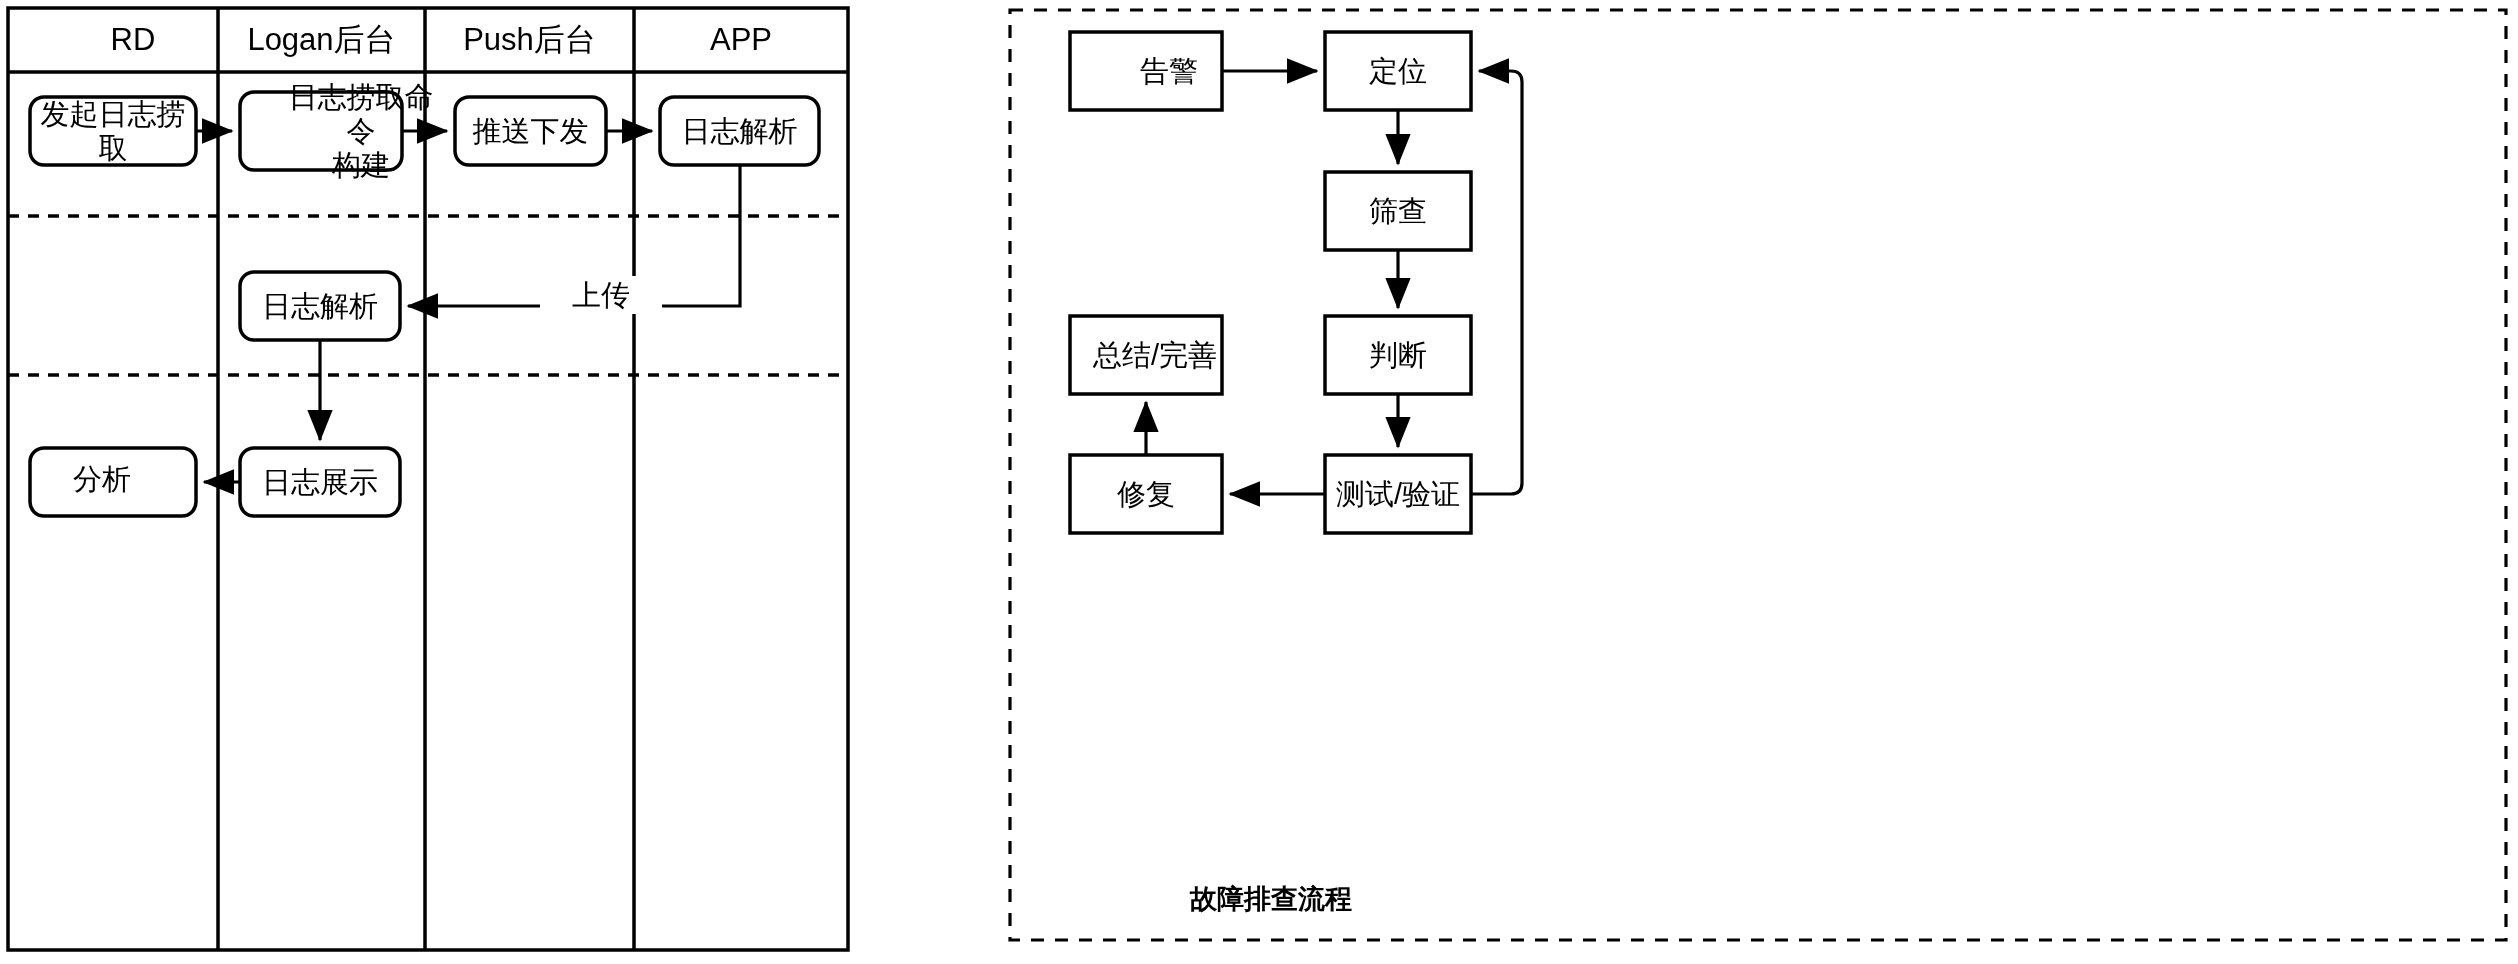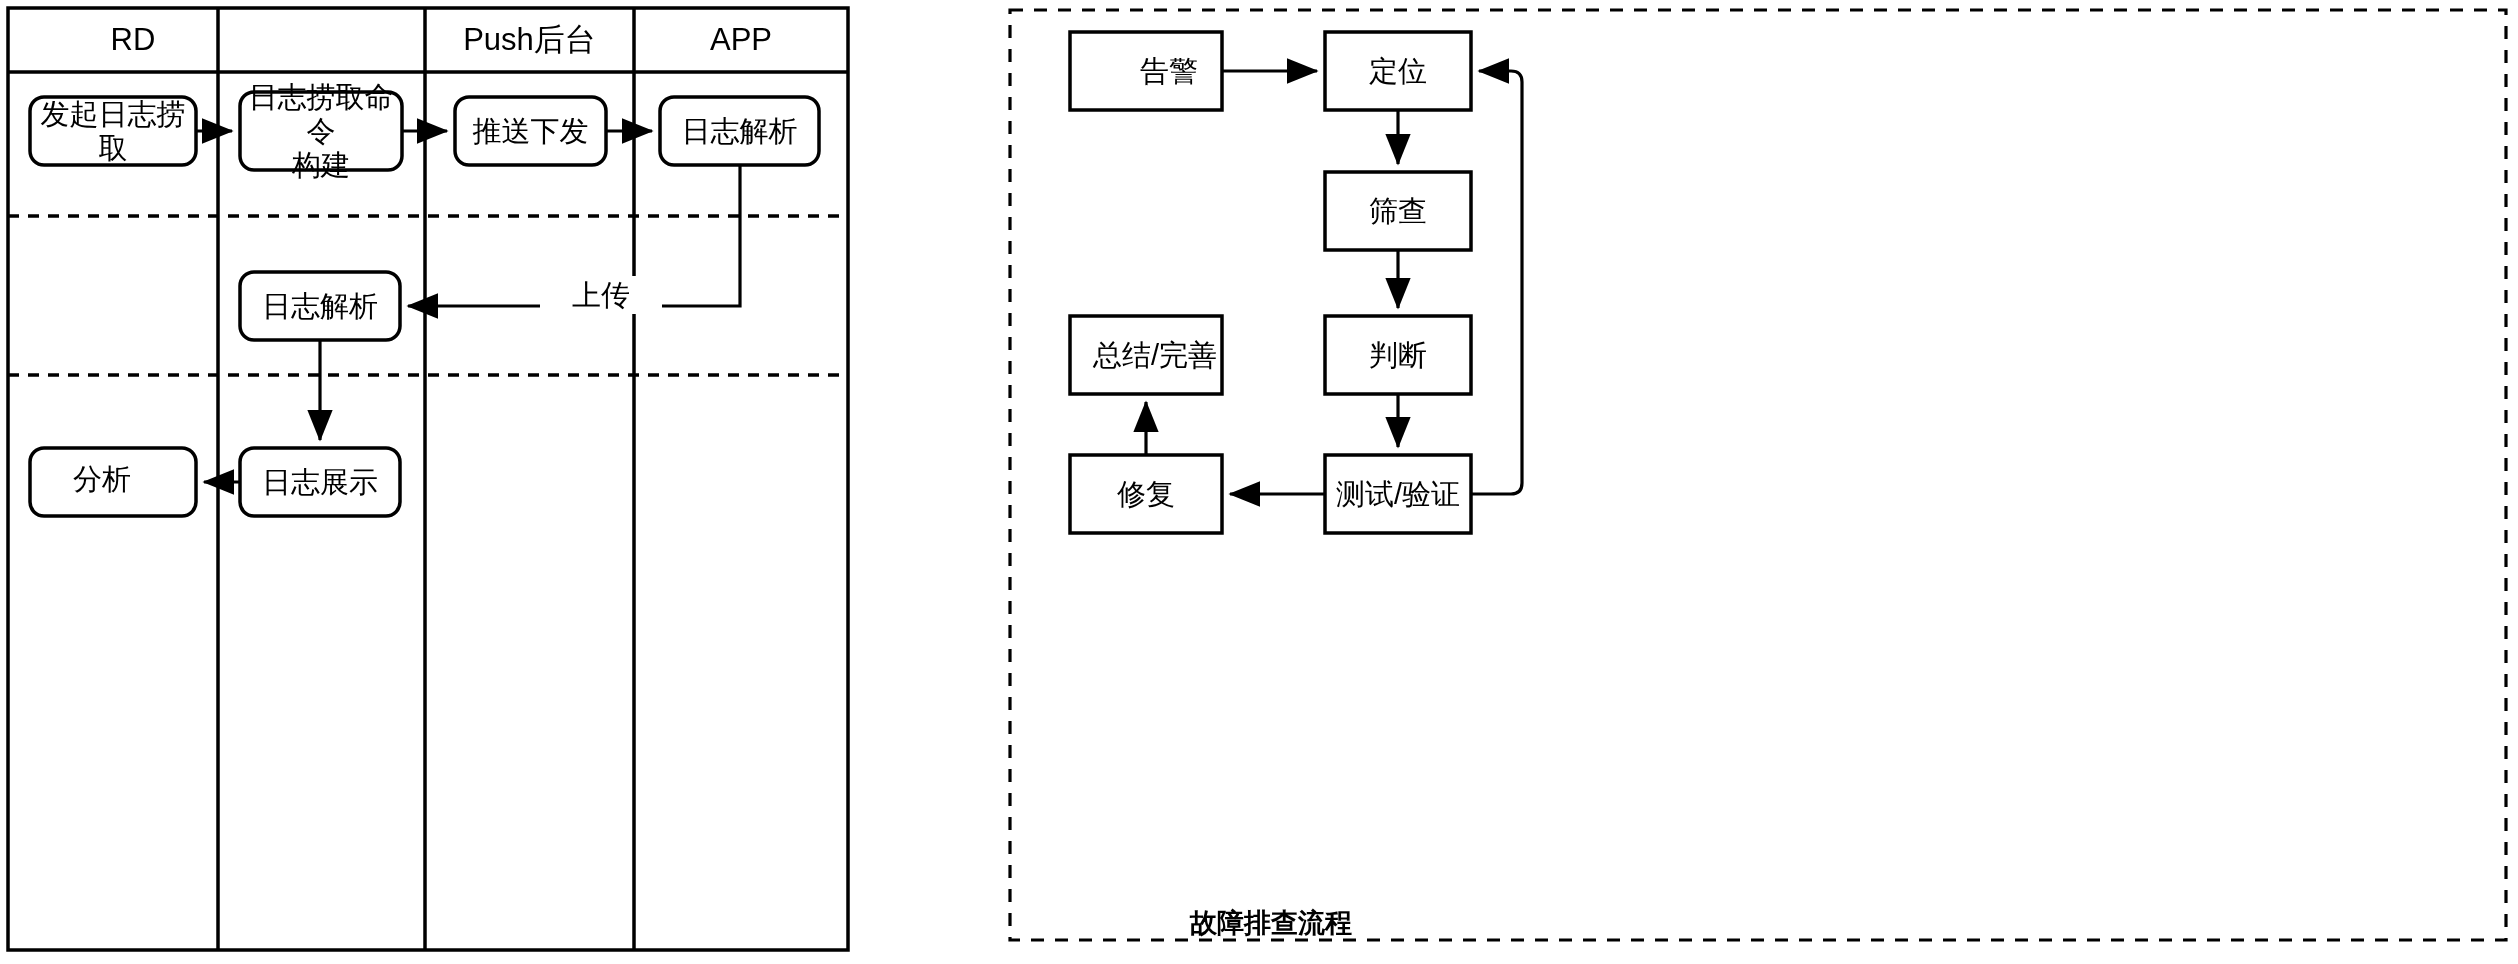--- a/index.html
+++ b/index.html
@@ -32,21 +32,21 @@
     align-items: center;
     justify-content: center;
     text-align: center;
     line-height: 1.18;
     white-space: pre-line;
     pointer-events: none;
   }
   .lane-header-text { font-size: 31px; }
   .node-text       { font-size: 29px; }
   .edge-text       { font-size: 29px; background: #ffffff; padding: 0 6px; }
-  .group-title     { font-size: 27px; font-weight: bold; margin-top: 24px; }
+  .group-title     { font-size: 27px; font-weight: bold; }
 </style>
 </head>
 <body>
 
 <div id="canvas">
 
   <svg class="layer" viewBox="0 0 2518 964" xmlns="http://www.w3.org/2000/svg">
     <defs>
       <marker id="arrow" markerWidth="11" markerHeight="11" refX="9.5" refY="4" orient="auto" markerUnits="strokeWidth">
         <path d="M0,0 L10,4 L0,8 z" fill="#000000"></path>
@@ -107,25 +107,26 @@
       <line x1="1398" y1="110" x2="1398" y2="164" marker-end="url(#arrow)"></line>
       <line x1="1398" y1="250" x2="1398" y2="308" marker-end="url(#arrow)"></line>
       <line x1="1398" y1="394" x2="1398" y2="447" marker-end="url(#arrow)"></line>
       <line x1="1325" y1="494" x2="1230" y2="494" marker-end="url(#arrow)"></line>
       <line x1="1146" y1="455" x2="1146" y2="402" marker-end="url(#arrow)"></line>
       <path d="M1471,494 L1511,494 Q1522,494 1522,483 L1522,82 Q1522,71 1511,71 L1479,71" marker-end="url(#arrow)"></path>
     </g>
   </svg>
 
   <div class="lbl lane-header-text" style="left:24px;  top:8px;  width:218px; height:64px;">RD</div>
+  <div class="lbl lane-header-text" style="left:218px; top:8px; width:207px; height:64px;">Logan后台</div>
   <div class="lbl lane-header-text" style="left:425px; top:8px; width:209px; height:64px;">Push后台</div>
   <div class="lbl lane-header-text" style="left:634px; top:8px; width:214px; height:64px;">APP</div>
 
   <div class="lbl node-text" style="left:30px;  top:97px;  width:166px; height:68px;">发起日志捞取</div>
-  <div class="lbl node-text" style="left:240px; top:92px;  width:162px; height:78px;">日志捞取命令
+  <div class="lbl node-text" style="left:240px; top:92px;  width:162px; height:78px;padding-left:40px;">日志捞取命令
 构建</div>
   <div class="lbl node-text" style="left:455px; top:97px;  width:151px; height:68px;">推送下发</div>
   <div class="lbl node-text" style="left:660px; top:97px;  width:159px; height:68px;">日志解析</div>
   <div class="lbl node-text" style="left:240px; top:272px; width:160px; height:68px;">日志解析</div>
   <div class="lbl node-text" style="left:240px; top:448px; width:160px; height:68px;">日志展示</div>
   <div class="lbl node-text" style="left:30px;  top:448px; width:144px; height:68px;font-family:Liberation Mono, monospace;">分析</div>
 
   <div class="lbl edge-text" style="left:540px; top:276px; width:110px; height:38px;">上传</div>
 
   <div class="lbl node-text" style="left:1070px; top:32px;  width:152px; height:78px;padding-left:23px;">告警</div>

